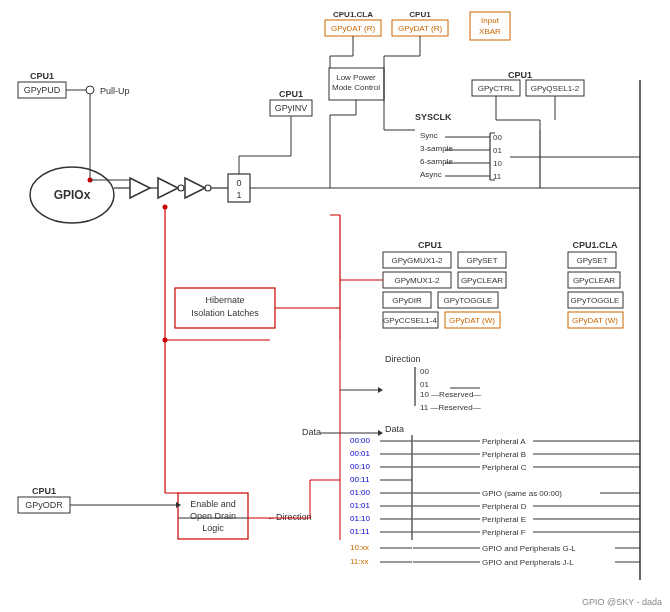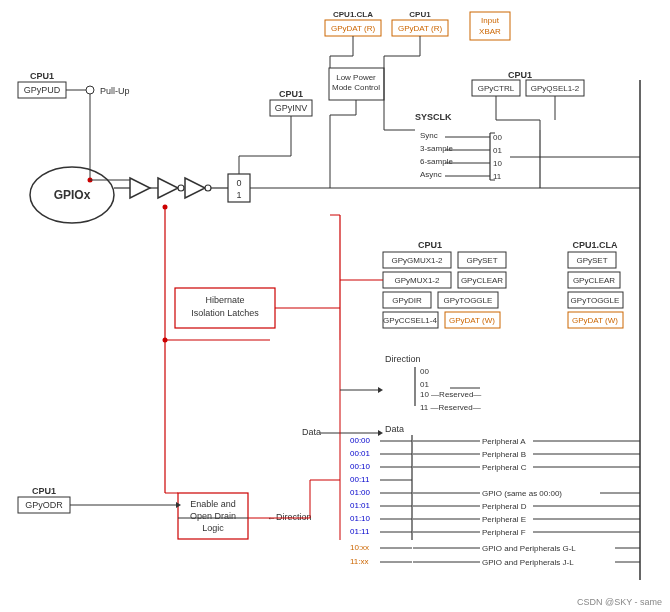--- a/index.html
+++ b/index.html
@@ -307,15 +307,15 @@
     <line x1="340" y1="340" x2="340" y2="540" stroke="#cc0000" stroke-width="1"></line>
     <line x1="340" y1="390" x2="380" y2="390" stroke="#333" stroke-width="1"></line>
     <polygon points="378,387 383,390 378,393" fill="#333"></polygon>
 
     <line x1="310" y1="518" x2="248" y2="518" stroke="#cc0000" stroke-width="1"></line>
     <line x1="310" y1="480" x2="310" y2="518" stroke="#cc0000" stroke-width="1"></line>
     <line x1="310" y1="480" x2="340" y2="480" stroke="#cc0000" stroke-width="1"></line>
 
   </svg>
 
-  <div class="watermark">CSDN @SKY - same</div>
+  <div class="watermark">GPIO @SKY - dada</div>
 
 </div>
 
 </body></html>

